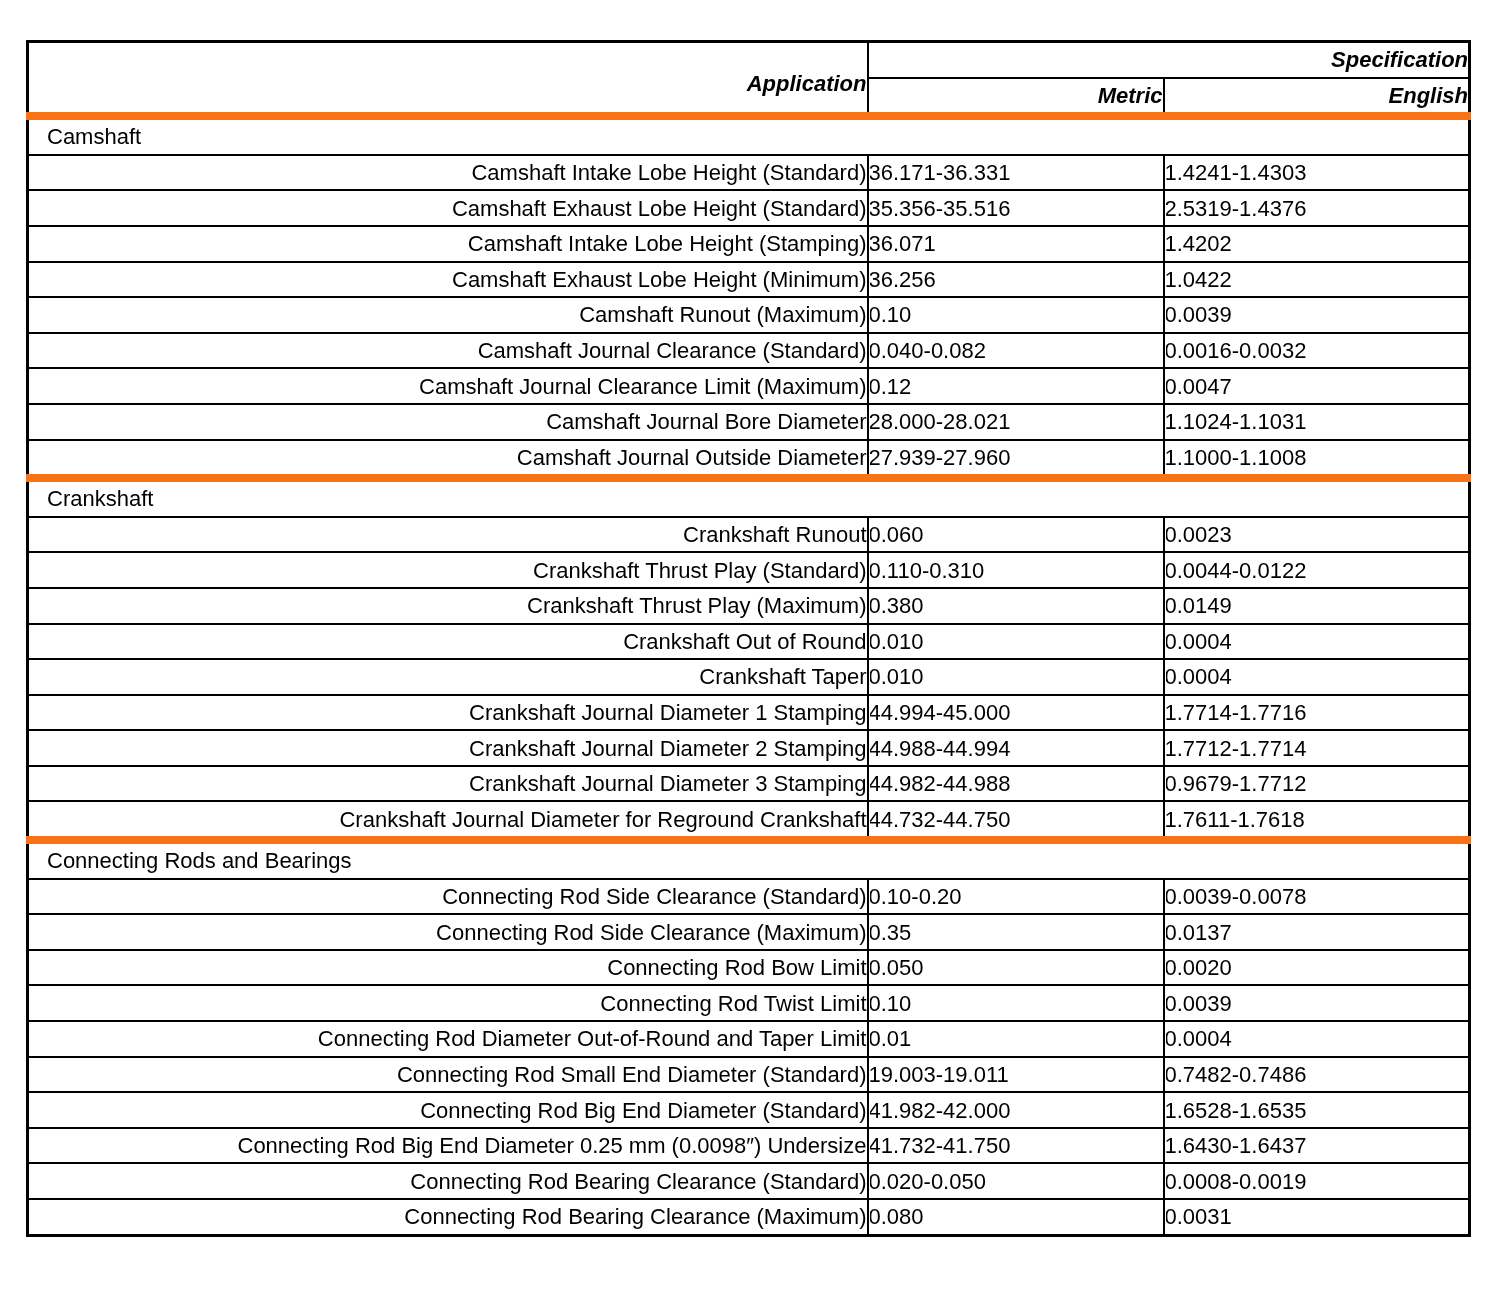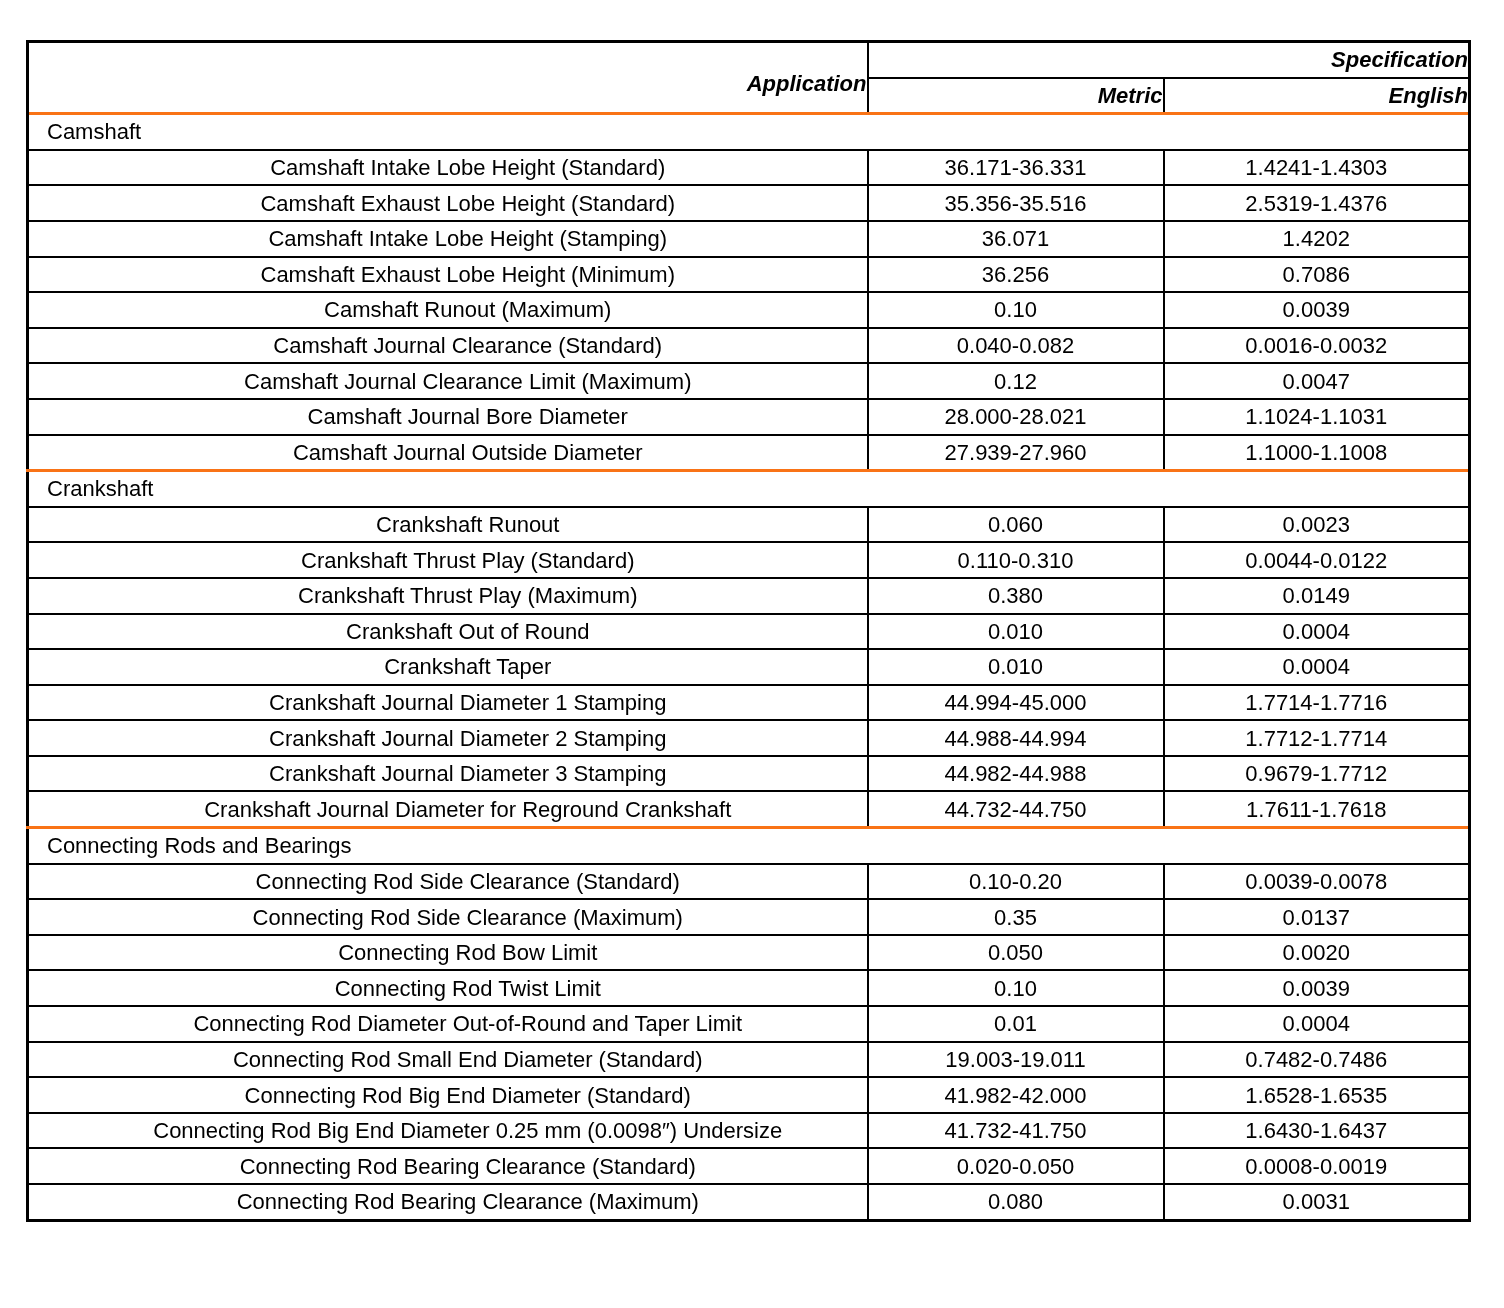--- a/index.html
+++ b/index.html
@@ -46,28 +46,28 @@
     padding-bottom: 12px;
   }
   .spec-table td.section {
     padding-left: 18px;
     text-align: left;
     border-left: 3px solid #000;
     border-right: 3px solid #000;
   }
   .spec-table td.label {
     padding-left: 40px;
-    text-align: center;
+    text-align: right;
   }
   .spec-table td.val {
-    text-align: center;
+    text-align: left;
     border-radius: 13px;
   }
   .spec-table tr.sec-row td {
-    border-top: 3px solid #f97316;
+    border-top: 8px solid #f97316;
     margin-top: 26px;
   }
 </style>
 </head>
 <body>
 
 <table class="spec-table">
   <colgroup>
     <col class="c-app">
     <col class="c-met">
@@ -98,21 +98,21 @@
         <td class="val">2.5319-1.4376</td>
       </tr>
       <tr>
         <td class="label">Camshaft Intake Lobe Height (Stamping)</td>
         <td class="val">36.071</td>
         <td class="val">1.4202</td>
       </tr>
       <tr>
         <td class="label">Camshaft Exhaust Lobe Height (Minimum)</td>
         <td class="val">36.256</td>
-        <td class="val">0.7086</td>
+        <td class="val">1.0422</td>
       </tr>
       <tr>
         <td class="label">Camshaft Runout (Maximum)</td>
         <td class="val">0.10</td>
         <td class="val">0.0039</td>
       </tr>
       <tr>
         <td class="label">Camshaft Journal Clearance (Standard)</td>
         <td class="val">0.040-0.082</td>
         <td class="val">0.0016-0.0032</td>

